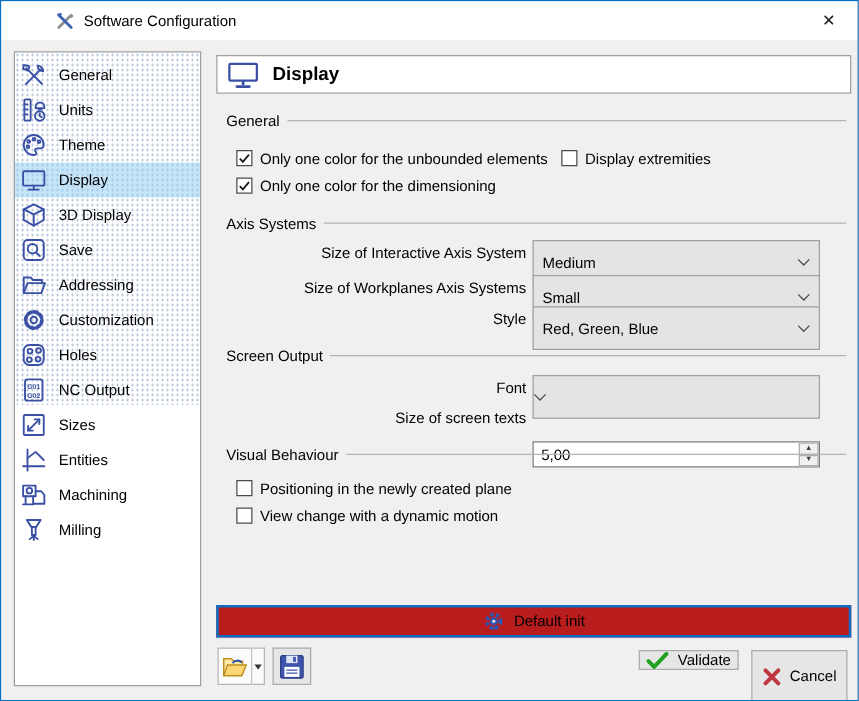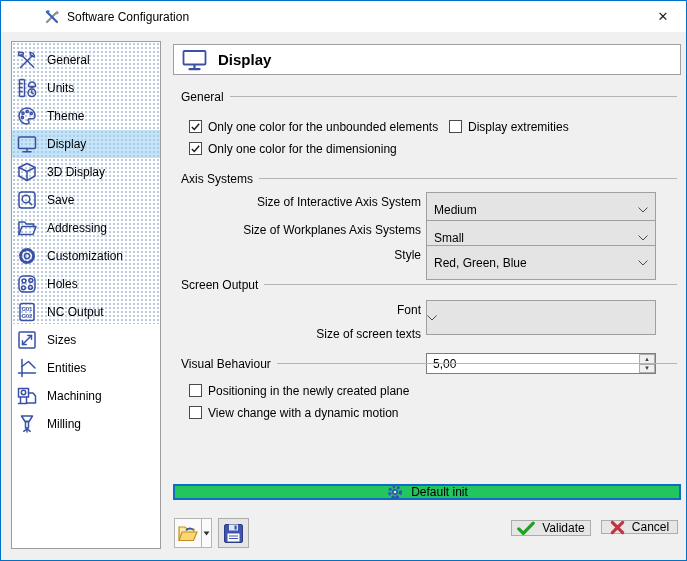--- a/index.html
+++ b/index.html
@@ -57,30 +57,30 @@
 
   .spin-field { position:absolute; left:425px; width:230px; height:21px; background:#fff;
                 border:1px solid #7d7d7d; display:flex;margin-top:29px; }
   .spin-field input { flex:1; border:none; outline:none; font:inherit; padding-left:6px; background:transparent; }
   .spinner { width:16px; display:flex; flex-direction:column; }
   .spin-btn { flex:1; background:#f0f0f0; border:1px solid #adadad; font-size:6px;
               display:flex; align-items:center; justify-content:center; color:#404040; }
 
   .btn { background:#e6e6e6; border:1px solid #acacac; display:flex; align-items:center;
          justify-content:center; gap:7px; cursor:default; }
-  .default-init { position:absolute; left:172px; top:452px; width:508px; height:16px;
-                  border:2px solid #0f6cc4; background:#22c55e; }
+  .default-init { position:absolute; left:172px; top:452px; width:508px; height:26px;
+                  border:2px solid #0f6cc4; background:#b91c1c; }
   .folder-split { position:absolute; left:173px; top:486px; height:30px; display:flex; }
   .folder-main { width:28px; background:#fbfbfb; border:1px solid #b5b5b5; display:flex;
                  align-items:center; justify-content:center; }
   .folder-arrow { width:10px; background:#fbfbfb; border:1px solid #b5b5b5; border-left:none;
                   display:flex; align-items:center; justify-content:center; }
   .save-btn { position:absolute; left:217px; top:486px; width:31px; height:30px; }
   .validate-btn { position:absolute; left:510px; top:488px; width:80px; height:16px; }
-  .cancel-btn { position:absolute; left:600px; top:488px; width:77px; height:14px; }
+  .cancel-btn { position:absolute; left:600px; top:488px; width:77px; height:42px; }
 </style>
 </head>
 <body>
 
 <div class="window">
 
   <div class="titlebar">
     <svg class="appicon" viewBox="0 0 16 16">
       <path d="M3 13 L12 4" stroke="#8f8f8f" stroke-width="2.2" stroke-linecap="round"></path>
       <path d="M12.5 2.2 L14 3.7 L12.5 5.2" stroke="#8f8f8f" stroke-width="1.4" fill="none"></path>

